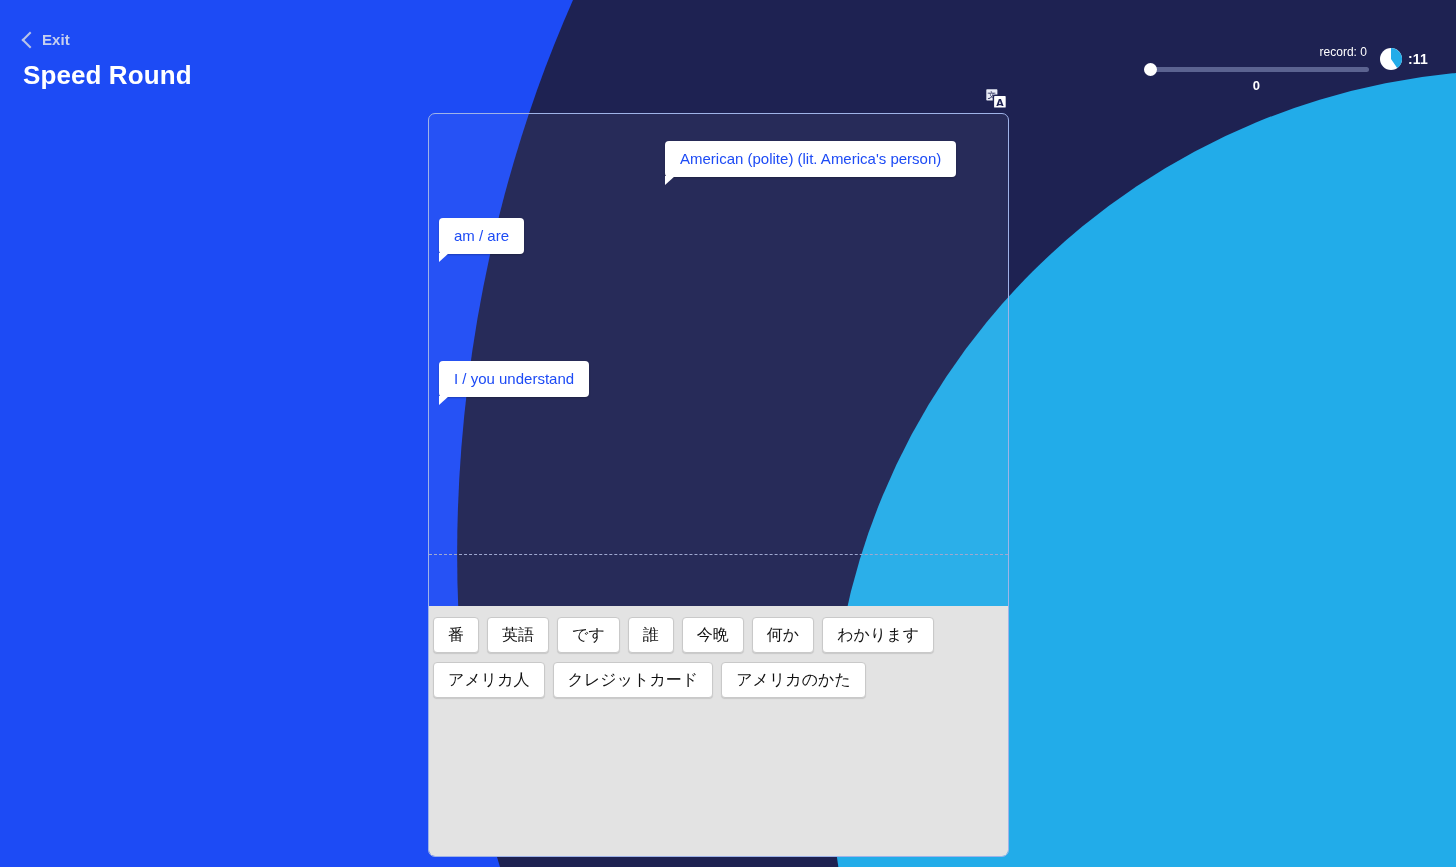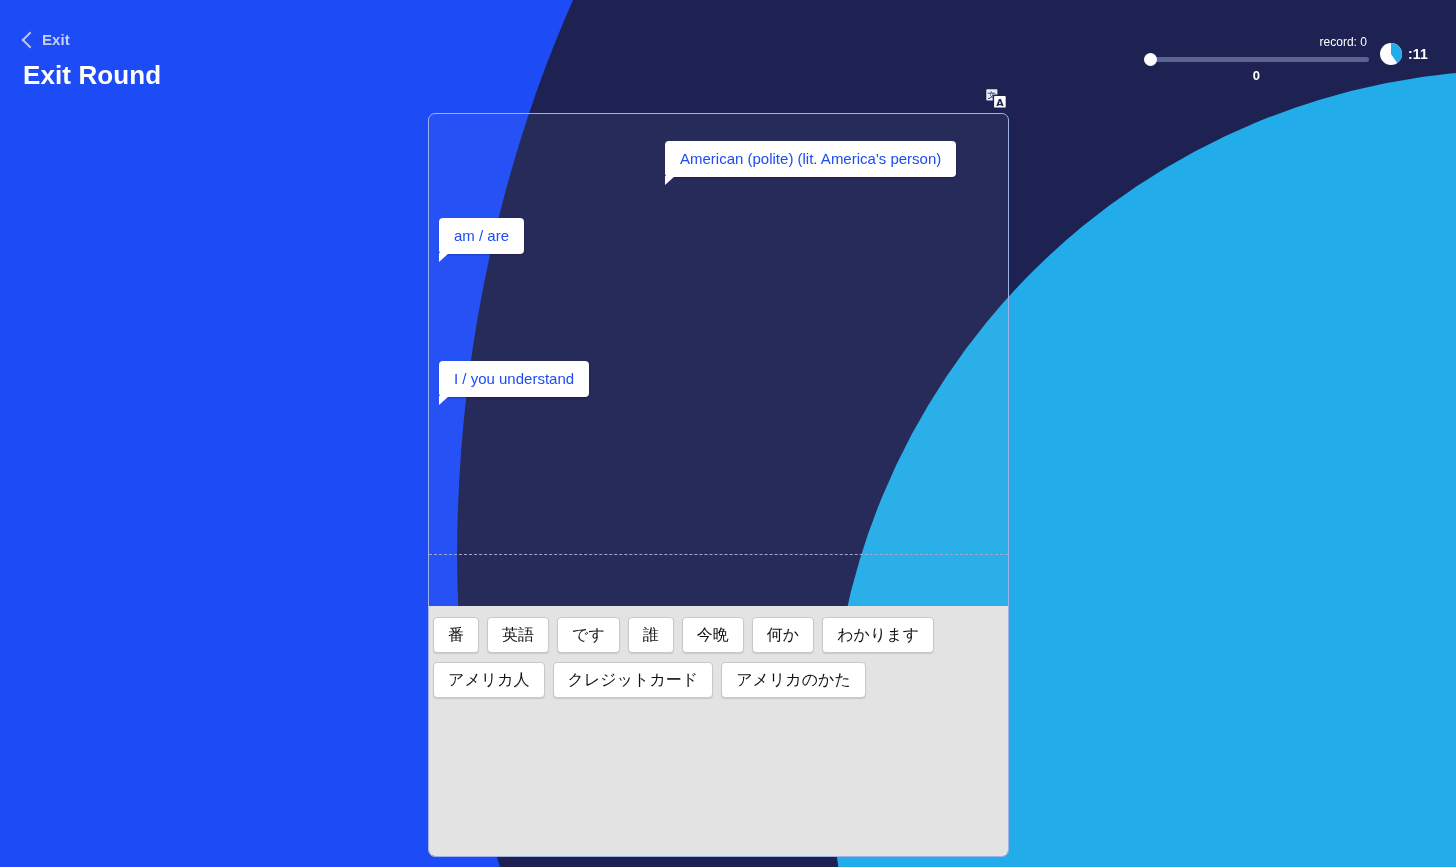--- a/index.html
+++ b/index.html
@@ -67,20 +67,21 @@
     top: 36px;
     display: flex;
     align-items: center;
     gap: 10px;
     z-index: 30;
   }
   .slider-wrap {
     position: relative;
     width: 225px;
     height: 40px;
+    margin-top: 10px;
   }
   .slider-record {
     position: absolute;
     right: 2px;
     top: -1px;
     font-size: 12px;
     color: #ffffff;
     white-space: nowrap;
   }
   .slider-track {
@@ -235,21 +236,21 @@
                C 430 640, 440 300, 573 0 Z" fill="#1e2252"></path>
 
       <circle cx="1520" cy="760" r="690" fill="#22ace9"></circle>
     </svg>
   </div>
 
   <div class="exit-row">
     <span class="exit-chevron"></span>
     <span class="exit-label">Exit</span>
   </div>
-  <div class="page-title">Exit Round</div>
+  <div class="page-title">Speed Round</div>
 
   <div class="hud">
 
     <div class="slider-wrap">
       <div class="slider-record">record: 0</div>
       <div class="slider-track"></div>
       <div class="slider-thumb"></div>
       <div class="slider-value">0</div>
     </div>
 

